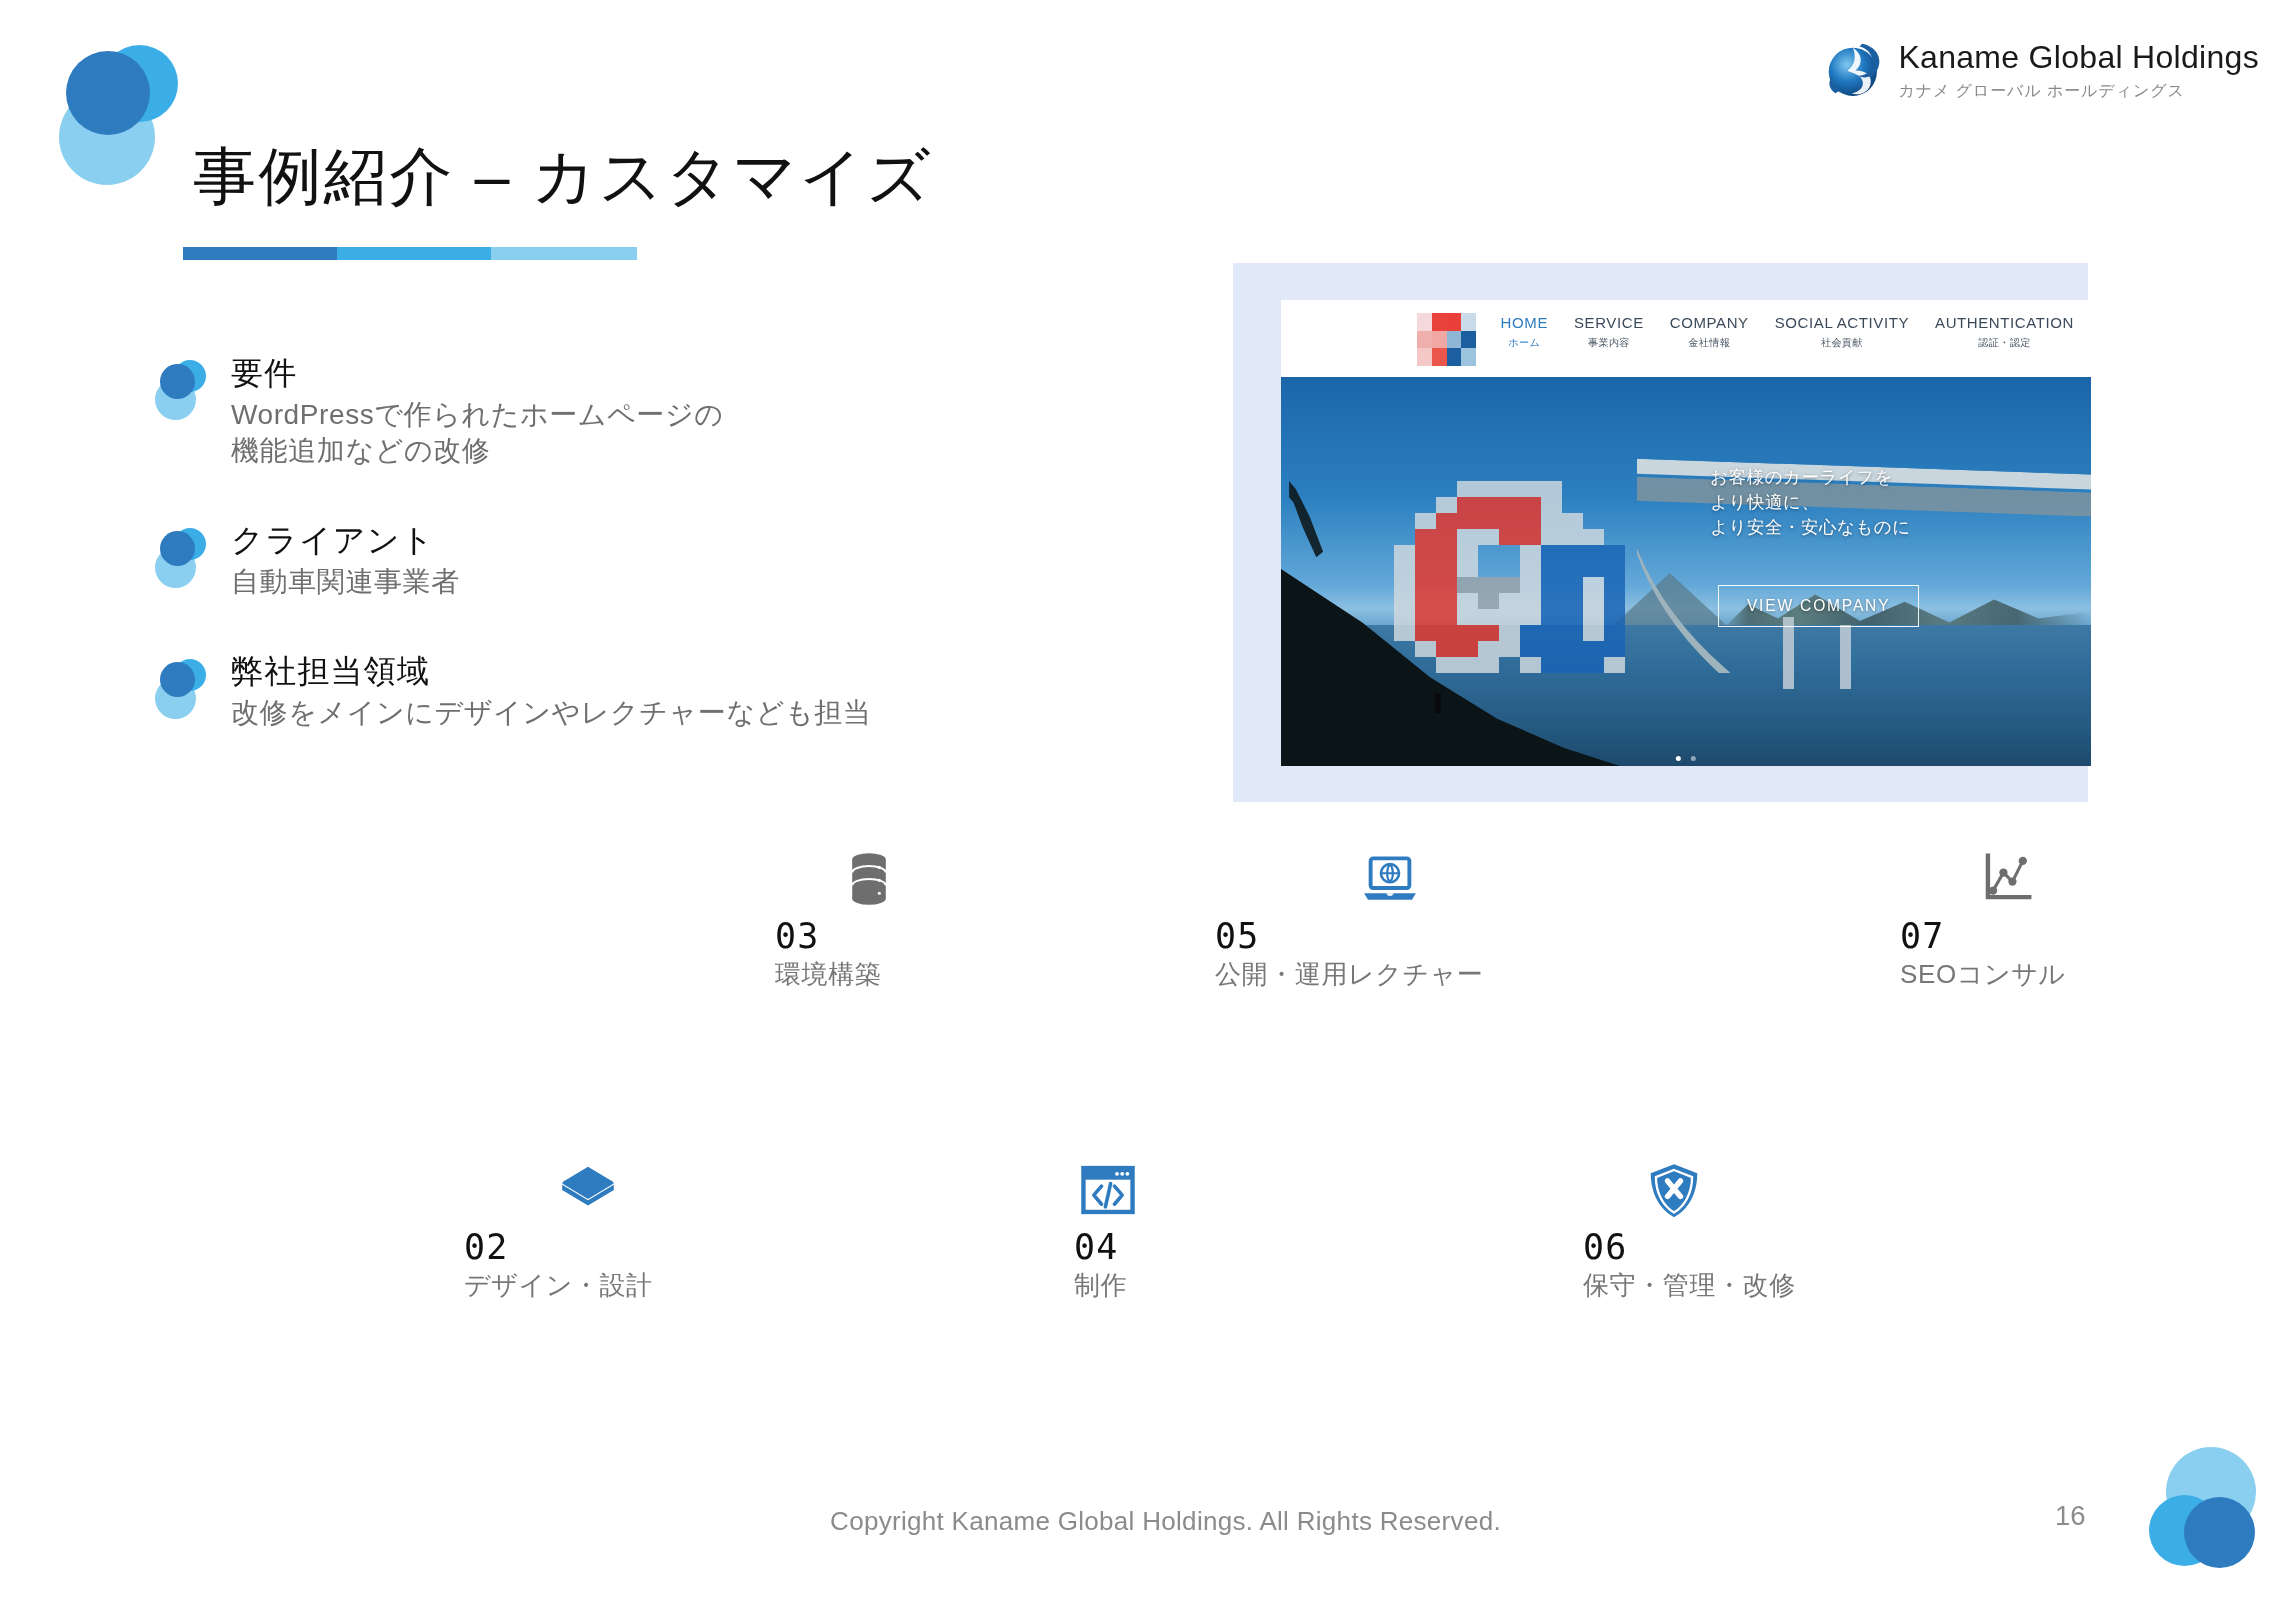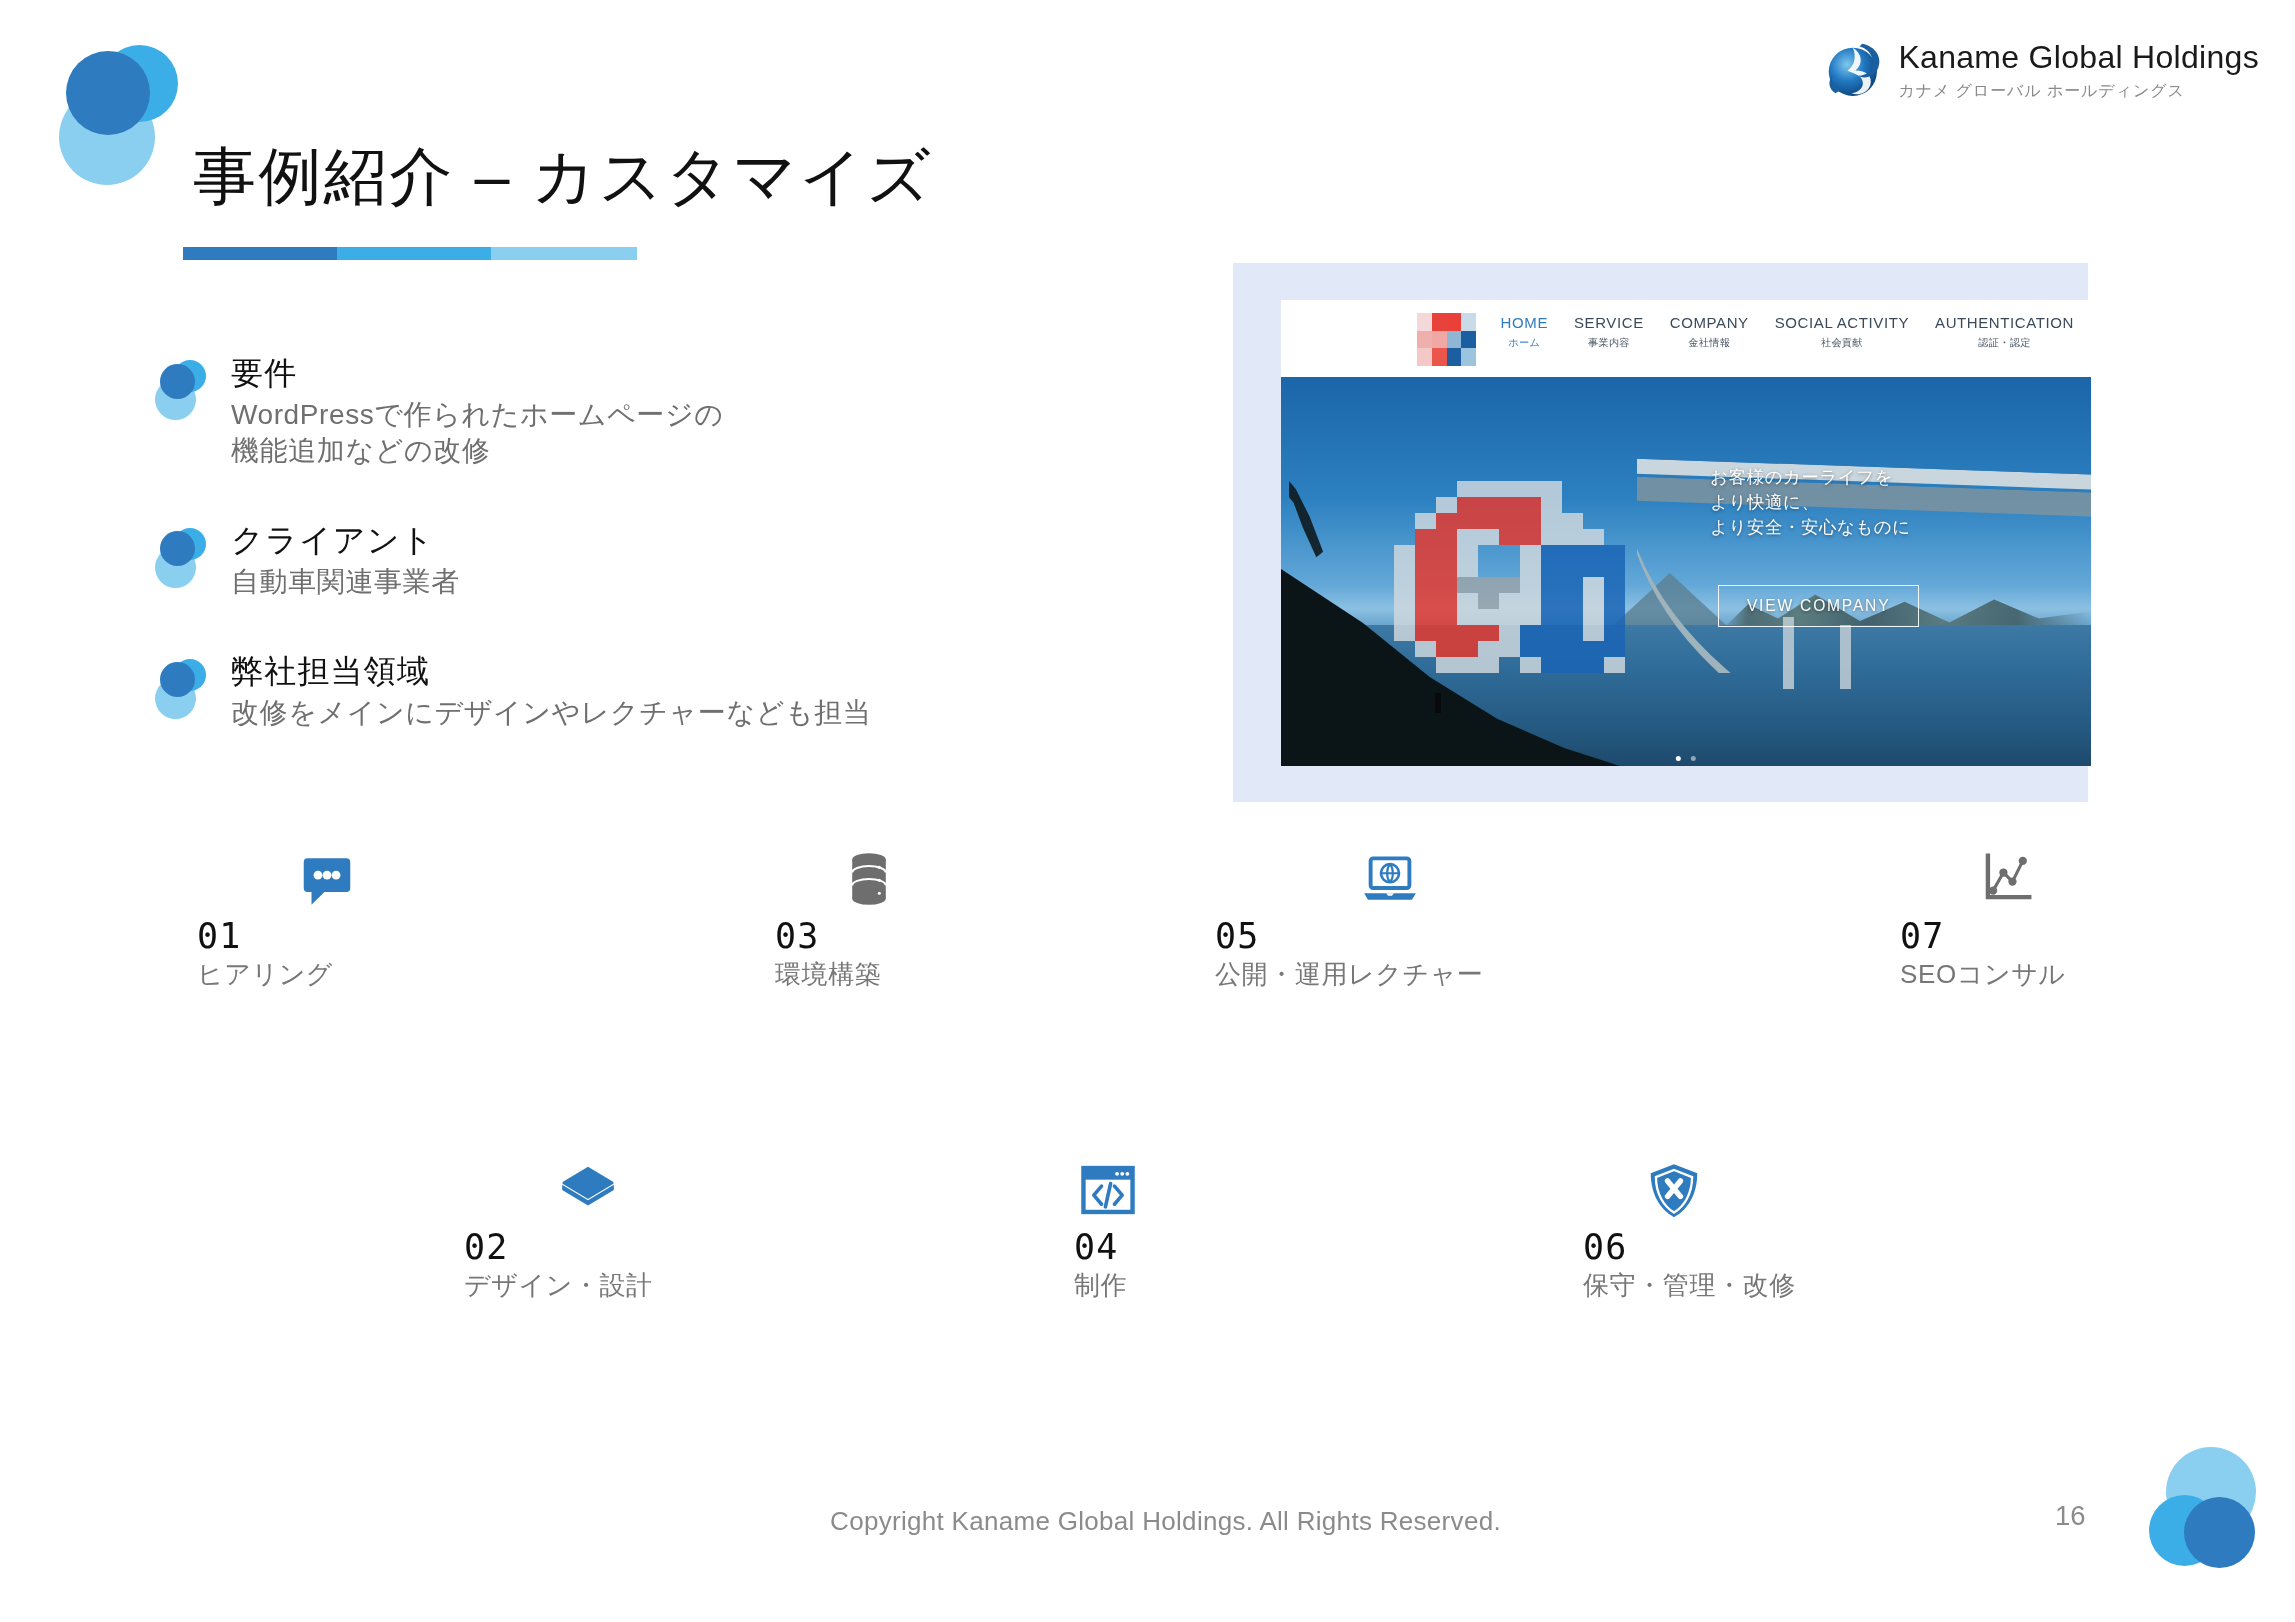--- a/index.html
+++ b/index.html
@@ -402,33 +402,20 @@
         <div class="dots">
             <i class="on"></i>
             <i></i>
           </div>
       </div>
 
     </div>
   </div>
 
   <div class="steps" id="steps-odd">
-      <div class="step" style="left: 197px; top: 0px;">
-        <div class="glyph" style="margin-left: 99px;">
-          <svg width="62" height="62" viewBox="0 0 48 48">
-            <rect x="6" y="8" width="36" height="26" rx="3" fill="#2E7BC0"></rect>
-            <path d="M12 34 L12 44 L22 34 Z" fill="#2E7BC0"></path>
-            <circle cx="17" cy="21" r="3.4" fill="#fff"></circle>
-            <circle cx="24" cy="21" r="3.4" fill="#fff"></circle>
-            <circle cx="31" cy="21" r="3.4" fill="#fff"></circle>
-          </svg>
-        </div>
-        <div class="num">01</div>
-        <div class="lbl">ヒアリング</div>
-      </div>
       <div class="step" style="left: 775px; top: 0px;">
         <div class="glyph" style="margin-left: 63px;">
           <svg width="62" height="62" viewBox="0 0 48 48">
             <ellipse cx="24" cy="9" rx="13" ry="5" fill="#6E6E6E"></ellipse>
             <rect x="11" y="9" width="26" height="10" fill="#6E6E6E"></rect>
             <ellipse cx="24" cy="19" rx="13" ry="5" fill="#6E6E6E" stroke="#fff" stroke-width="1.6"></ellipse>
             <rect x="11" y="19" width="26" height="10" fill="#6E6E6E"></rect>
             <ellipse cx="24" cy="29" rx="13" ry="5" fill="#6E6E6E" stroke="#fff" stroke-width="1.6"></ellipse>
             <rect x="11" y="29" width="26" height="10" fill="#6E6E6E"></rect>
             <ellipse cx="24" cy="39" rx="13" ry="5" fill="#6E6E6E"></ellipse>

